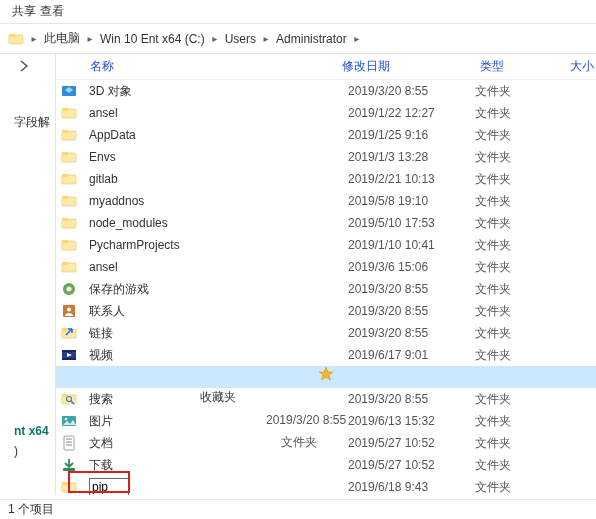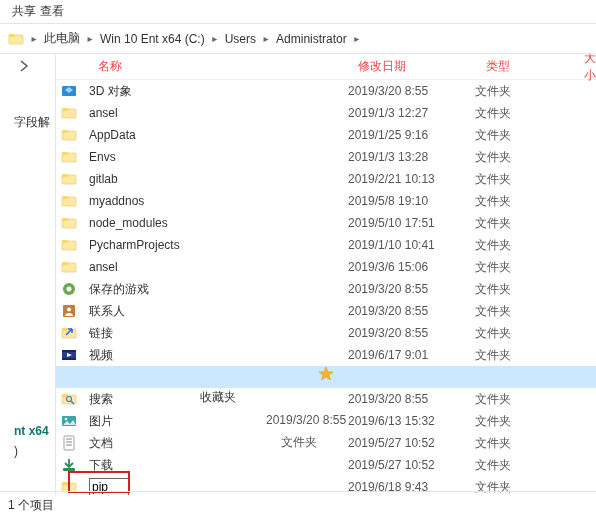--- a/index.html
+++ b/index.html
@@ -11,37 +11,37 @@
   .crumb { display: flex; align-items: center; height: 100%; padding: 0 4px; cursor: default; white-space: nowrap; }
   .chev { width: 12px; display: flex; justify-content: center; color: #666; font-size: 10px; }
   .addrbar .spacer { flex: 1; }
   .content { display: flex; height: calc(519px - 24px - 30px - 24px); }
   .leftcol { width: 44px; border-right: 1px solid #e5e5e5; position: relative; margin-left: 12px; }
   .navtoggle { position: absolute; top: 6px; left: 6px; width: 12px; height: 12px; }
   .leftlabel { position: absolute; top: 60px; left: 2px; font-size: 12px; color: #333; }
   .leftlabel2 { position: absolute; top: 370px; left: 2px; font-size: 12px; color: #0f766e; white-space: nowrap; font-weight: bold; }
   .leftlabel3 { position: absolute; top: 390px; left: 2px; font-size: 12px; color: #333; }
   .main { flex: 1; overflow: hidden; }
-  .colheaders { display: flex; height: 26px; align-items: center; border-bottom: 1px solid #f0f0f0; color: #ef4444; gap: 8px; }
+  .colheaders { display: flex; height: 26px; align-items: center; border-bottom: 1px solid #f0f0f0; color: #1d4ed8; }
   .colheaders > div { padding-left: 8px; }
   .col-spacer { width: 26px; }
   .col-name { width: 252px; }
   .col-date { width: 120px; }
-  .col-type { width: 90px; }
+  .col-type { width: 90px; margin-left: 18px; }
   .col-size { flex: 1; }
   .rows { }
   .row { display: flex; height: 22px; align-items: center; gap: 7px; }
   .row.selected { background: #cce8ff; flex-direction: column; }
   .row .ic { width: 26px; display: flex; justify-content: center; align-items: center; }
   .row .nm { width: 252px; display: flex; align-items: center; }
   .row .dt { width: 120px; color: #555; }
   .row .tp { width: 90px; color: #555; }
   .redbox { position: absolute; border: 2px solid #d62020; pointer-events: none; left: 68px; top: 471px; width: 62px; height: 22px; }
   .rename-input { font-family: inherit; font-size: 12px; height: 18px; width: 40px; padding: 4px 2px; border: 1px solid #666; background: #fff; }
-  .statusbar { position: absolute; bottom: 0; left: 0; right: 0; height: 28px; border-top: 1px solid #e5e5e5; display: flex; align-items: center; padding-left: 8px; color: #333; }
+  .statusbar { position: absolute; bottom: 0; left: 0; right: 0; height: 20px; border-top: 1px solid #e5e5e5; display: flex; align-items: center; padding-left: 8px; color: #333; }
   .icon-svg { width: 16px; height: 16px; display: block; }
 </style>
 </head>
 <body>
 
 <div class="tabbar">
   <span>共享</span>
   <span>查看</span>
 </div>
 
@@ -105,21 +105,21 @@
           <div class="tp">文件夹</div>
         </div>
         <div class="row">
           <div class="ic">
             <svg class="icon-svg" viewBox="0 0 16 16">
               <rect x="1" y="4" width="14" height="9" rx="1" fill="#ffe9a6" stroke="#d9b84a" stroke-width="0.5"></rect>
               <rect x="1" y="3" width="6" height="3" rx="1" fill="#ffd667"></rect>
             </svg>
           </div>
           <div class="nm">ansel</div>
-          <div class="dt">2019/1/3 12:27</div>
+          <div class="dt">2019/1/22 12:27</div>
           <div class="tp">文件夹</div>
         </div>
         <div class="row">
           <div class="ic">
             <svg class="icon-svg" viewBox="0 0 16 16">
               <rect x="1" y="4" width="14" height="9" rx="1" fill="#ffe9a6" stroke="#d9b84a" stroke-width="0.5"></rect>
               <rect x="1" y="3" width="6" height="3" rx="1" fill="#ffd667"></rect>
             </svg>
           </div>
           <div class="nm">AppData</div>
@@ -160,21 +160,21 @@
           <div class="tp">文件夹</div>
         </div>
         <div class="row">
           <div class="ic">
             <svg class="icon-svg" viewBox="0 0 16 16">
               <rect x="1" y="4" width="14" height="9" rx="1" fill="#ffe9a6" stroke="#d9b84a" stroke-width="0.5"></rect>
               <rect x="1" y="3" width="6" height="3" rx="1" fill="#ffd667"></rect>
             </svg>
           </div>
           <div class="nm">node_modules</div>
-          <div class="dt">2019/5/10 17:51</div>
+          <div class="dt">2019/5/10 17:53</div>
           <div class="tp">文件夹</div>
         </div>
         <div class="row">
           <div class="ic">
             <svg class="icon-svg" viewBox="0 0 16 16">
               <rect x="1" y="4" width="14" height="9" rx="1" fill="#ffe9a6" stroke="#d9b84a" stroke-width="0.5"></rect>
               <rect x="1" y="3" width="6" height="3" rx="1" fill="#ffd667"></rect>
             </svg>
           </div>
           <div class="nm">PycharmProjects</div>

